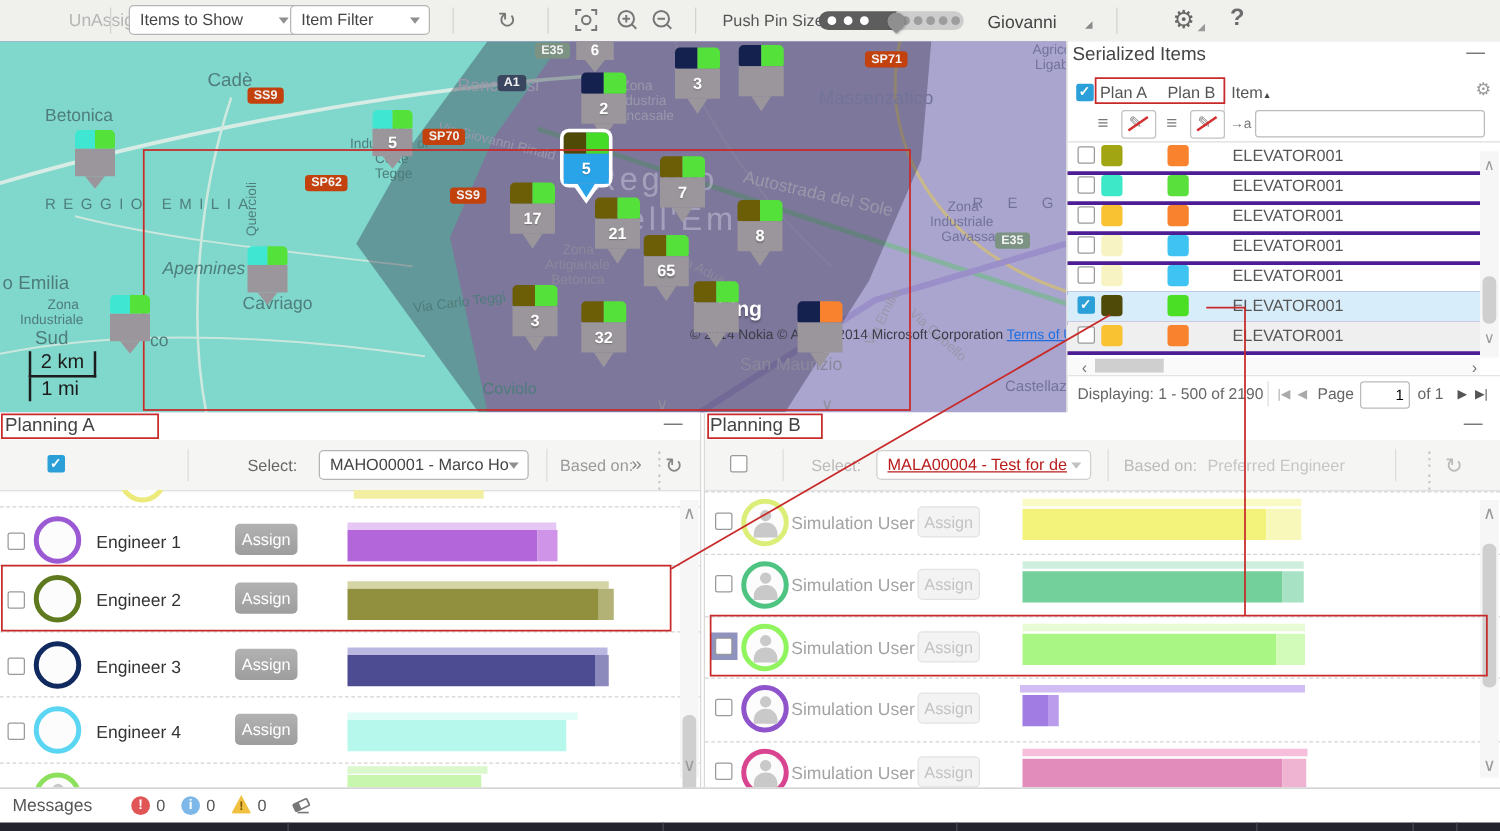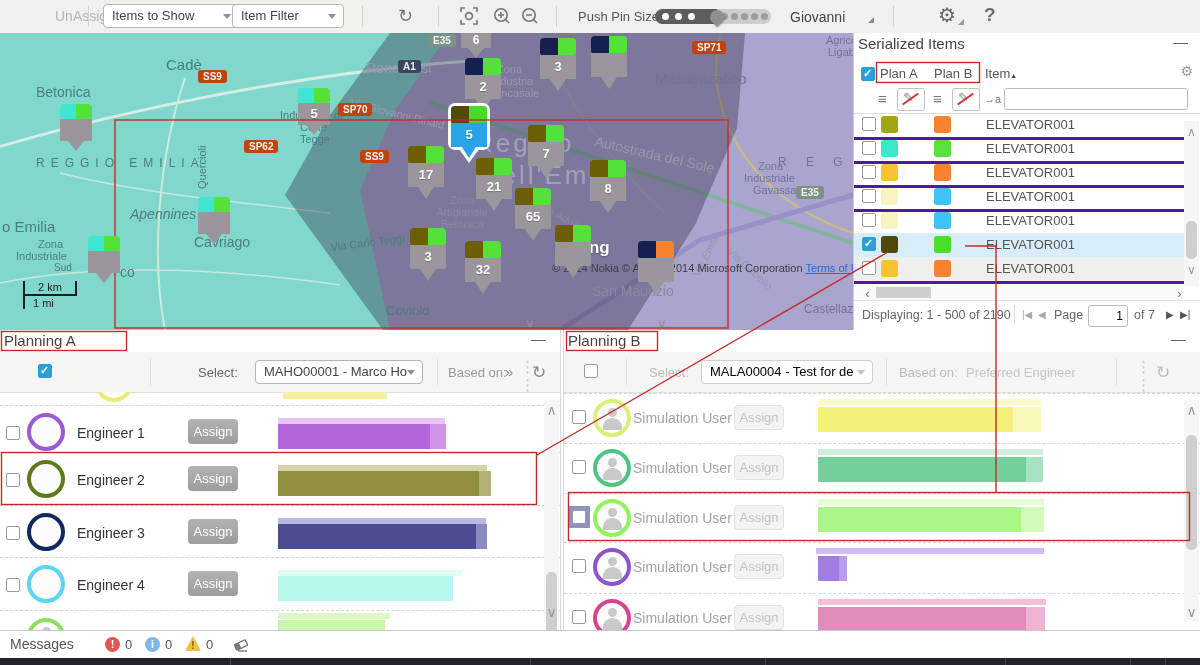--- a/index.html
+++ b/index.html
@@ -5,21 +5,21 @@
   html,body{margin:0;padding:0;}
   body{width:1200px;height:665px;position:relative;overflow:hidden;background:#fff;
        font-family:"Liberation Sans",sans-serif;-webkit-font-smoothing:antialiased;}
   
   #toolbar{position:absolute;left:0;top:0;width:1200px;height:33px;background:#f0f0ed;border-bottom:1px solid #c9c9c9;}
   .tsep{position:absolute;top:6px;width:1px;height:21px;background:#d2d2d2;}
   .tbtn{position:absolute;top:8px;font-size:14px;color:#b5b5b5;margin-left:37px;}
   .dd{position:absolute;background:#fff;border:1px solid #b5b5b5;border-radius:4px;height:24px;box-sizing:border-box;
       font-size:13px;color:#444;padding:0 22px 0 8px;line-height:22px;white-space:nowrap;overflow:hidden;}
   .dd::after{content:"";position:absolute;right:7px;top:9px;border-left:4px solid transparent;border-right:4px solid transparent;border-top:5px solid #8f8f8f;}
-  .dd.dis{color:#000000;border-color:#cfcfcf;}
+  .dd.dis{color:#b91c1c;border-color:#cfcfcf;text-decoration:underline;}
   .dd.dis::after{border-top-color:#c2c2c2;}
   .ticon{position:absolute;top:5px;color:#777;font-size:18px;}
   .lbl{position:absolute;font-size:13px;color:#555;}
   
   #slider{position:absolute;left:655px;top:9px;width:116px;height:15px;}
   #slider .dark{position:absolute;left:0;top:0;width:70px;height:15px;background:#5d5d5d;border-radius:8px;}
   #slider .light{position:absolute;left:62px;top:0;width:54px;height:15px;background:#cdcdcd;border-radius:0 8px 8px 0;}
   #slider .wd{position:absolute;top:4px;width:7px;height:7px;border-radius:50%;background:#fff;}
   #slider .gd{position:absolute;top:4px;width:7px;height:7px;border-radius:50%;background:#9d9d9d;}
   #slider .handle{position:absolute;left:55px;top:1px;width:14px;height:14px;background:#8f8f8f;
@@ -35,21 +35,21 @@
   
   .pin{position:absolute;}
   .pin .sq{position:absolute;top:0;height:17px;width:50%;}
   .pin .sq.l{left:0;border-radius:4px 0 0 2px;}
   .pin .sq.r{right:0;border-radius:0 4px 2px 0;}
   .pin .body{position:absolute;left:0;right:0;color:#fff;font-weight:bold;font-size:13px;text-align:center;
              background:#9b969b;text-shadow:0 1px 1px rgba(60,60,60,.4);}
   .pin .tail{position:absolute;left:50%;width:0;height:0;}
   .selwrap{position:absolute;box-shadow:0 0 0 3px #fff;border-radius:4px;}
   
-  #scale{position:absolute;left:12px;top:248px;width:54px;color:#1c1c1c;font-size:11px;text-align:center;padding-left:11px;}
+  #scale{position:absolute;left:12px;top:248px;width:54px;color:#1c1c1c;font-size:16px;text-align:center;padding-left:11px;}
   #scale .t{border-left:2px solid #1c1c1c;border-right:2px solid #1c1c1c;border-bottom:2px solid #1c1c1c;padding:0 2px 1px;}
   #scale .b{border-left:2px solid #1c1c1c;padding:1px 2px 0;text-align:left;padding-left:8px;}
   #binglogo{position:absolute;left:556px;top:204px;color:#fff;font-size:17px;font-weight:bold;z-index:60;text-shadow:0 1px 2px rgba(0,0,0,.35);}
   #attrib{position:absolute;left:552px;top:229px;width:300px;font-size:11px;color:#3c3c46;z-index:60;white-space:nowrap;}
   #attrib a{color:#1d6ee0;text-decoration:underline;}
   .mapchev{position:absolute;color:#8f8f9d;font-size:13px;z-index:60;}
   
   .panel{position:absolute;background:#fff;box-sizing:border-box;}
   .ptitle{position:absolute;left:4px;top:2px;font-size:15px;color:#444;}
   .pmin{position:absolute;top:0px;font-size:15px;color:#666;}
@@ -192,21 +192,21 @@
       <div class="mlabel llilac" style="left: 758px; top: 127px; font-size: 11px;">Zona</div>
       <div class="mlabel llilac" style="left: 744px; top: 139px; font-size: 11px;">Industriale</div>
       <div class="mlabel llilac" style="left: 753px; top: 151px; font-size: 11px;">Gavassa</div>
       <div class="mlabel llilac" style="left: 778px; top: 122px; font-size: 12px; letter-spacing: 8px;">R E G G</div>
       <div class="mlabel lteal" style="left: 130px; top: 173px; font-size: 14px; font-style: italic;">Apennines</div>
       <div class="mlabel lteal" style="left: 194px; top: 201px; font-size: 14px;">Cavriago</div>
       <div class="mlabel lteal" style="left: 120px; top: 231px; font-size: 14px;">co</div>
       <div class="mlabel lteal" style="left: 2px; top: 185px; font-size: 15px;">o Emilia</div>
       <div class="mlabel lteal" style="left: 38px; top: 205px; font-size: 11px;">Zona</div>
       <div class="mlabel lteal" style="left: 16px; top: 217px; font-size: 11px;">Industriale</div>
-      <div class="mlabel lteal" style="left: 54px; top: 229px; font-size: 10px;">Sud</div>
+      <div class="mlabel lteal" style="left: 28px; top: 229px; font-size: 15px;">Sud</div>
       <div class="mlabel lteal" style="left: 298px; top: 64px; font-size: 11px;">Zona</div>
       <div class="mlabel lteal" style="left: 280px; top: 76px; font-size: 11px;">Industriale di</div>
       <div class="mlabel lteal" style="left: 300px; top: 88px; font-size: 11px;">Corte</div>
       <div class="mlabel lteal" style="left: 300px; top: 100px; font-size: 11px;">Tegge</div>
       <div class="mlabel lteal" style="left: 330px; top: 208px; font-size: 11px; transform: rotate(-7deg);">Via Carlo Teggi</div>
       <div class="mlabel lteal" style="left: 386px; top: 270px; font-size: 13px;">Coviolo</div>
       <div class="mlabel ldim2" style="left: 450px; top: 161px; font-size: 11px;">Zona</div>
       <div class="mlabel ldim2" style="left: 436px; top: 173px; font-size: 11px;">Artigianale</div>
       <div class="mlabel ldim2" style="left: 441px; top: 185px; font-size: 11px;">Betonica</div>
       <div class="mlabel ldim2" style="left: 543px; top: 167px; font-size: 11px; transform: rotate(27deg);">Via Adua</div>
@@ -420,21 +420,21 @@
     <span class="sbthumb" style="top:100px;height:38px"></span>
     <span class="sbarrow" style="top:142px">∨</span>
   </div>
   <div class="paging">
     <span style="position:absolute;left:8px;top:7px">Displaying: 1 - 500 of 2190</span>
     <span style="position:absolute;left:160px;top:4px;width:1px;height:20px;background:#ddd"></span>
     <span class="pgico" style="left:168px;color:#a9a9a9">|◀</span>
     <span class="pgico" style="left:184px;color:#a9a9a9">◀</span>
     <span style="position:absolute;left:200px;top:7px">Page</span>
     <input style="left: 234px; top: 4px; width: 40px; text-align: right;" value="1">
-    <span style="position:absolute;left:280px;top:7px">of 7</span>
+    <span style="position:absolute;left:280px;top:7px">of 1</span>
     <span class="pgico" style="left:312px;color:#555">▶</span>
     <span class="pgico" style="left:326px;color:#555">▶|</span>
   </div>
 </div>
 
 <div id="pa" class="panel">
   <span class="ptitle">Planning A</span>
   <span class="pmin" style="right:14px">—</span>
   <div class="ptoolbar">
     <span class="cbx chk" style="left:38px;top:12px"></span>

